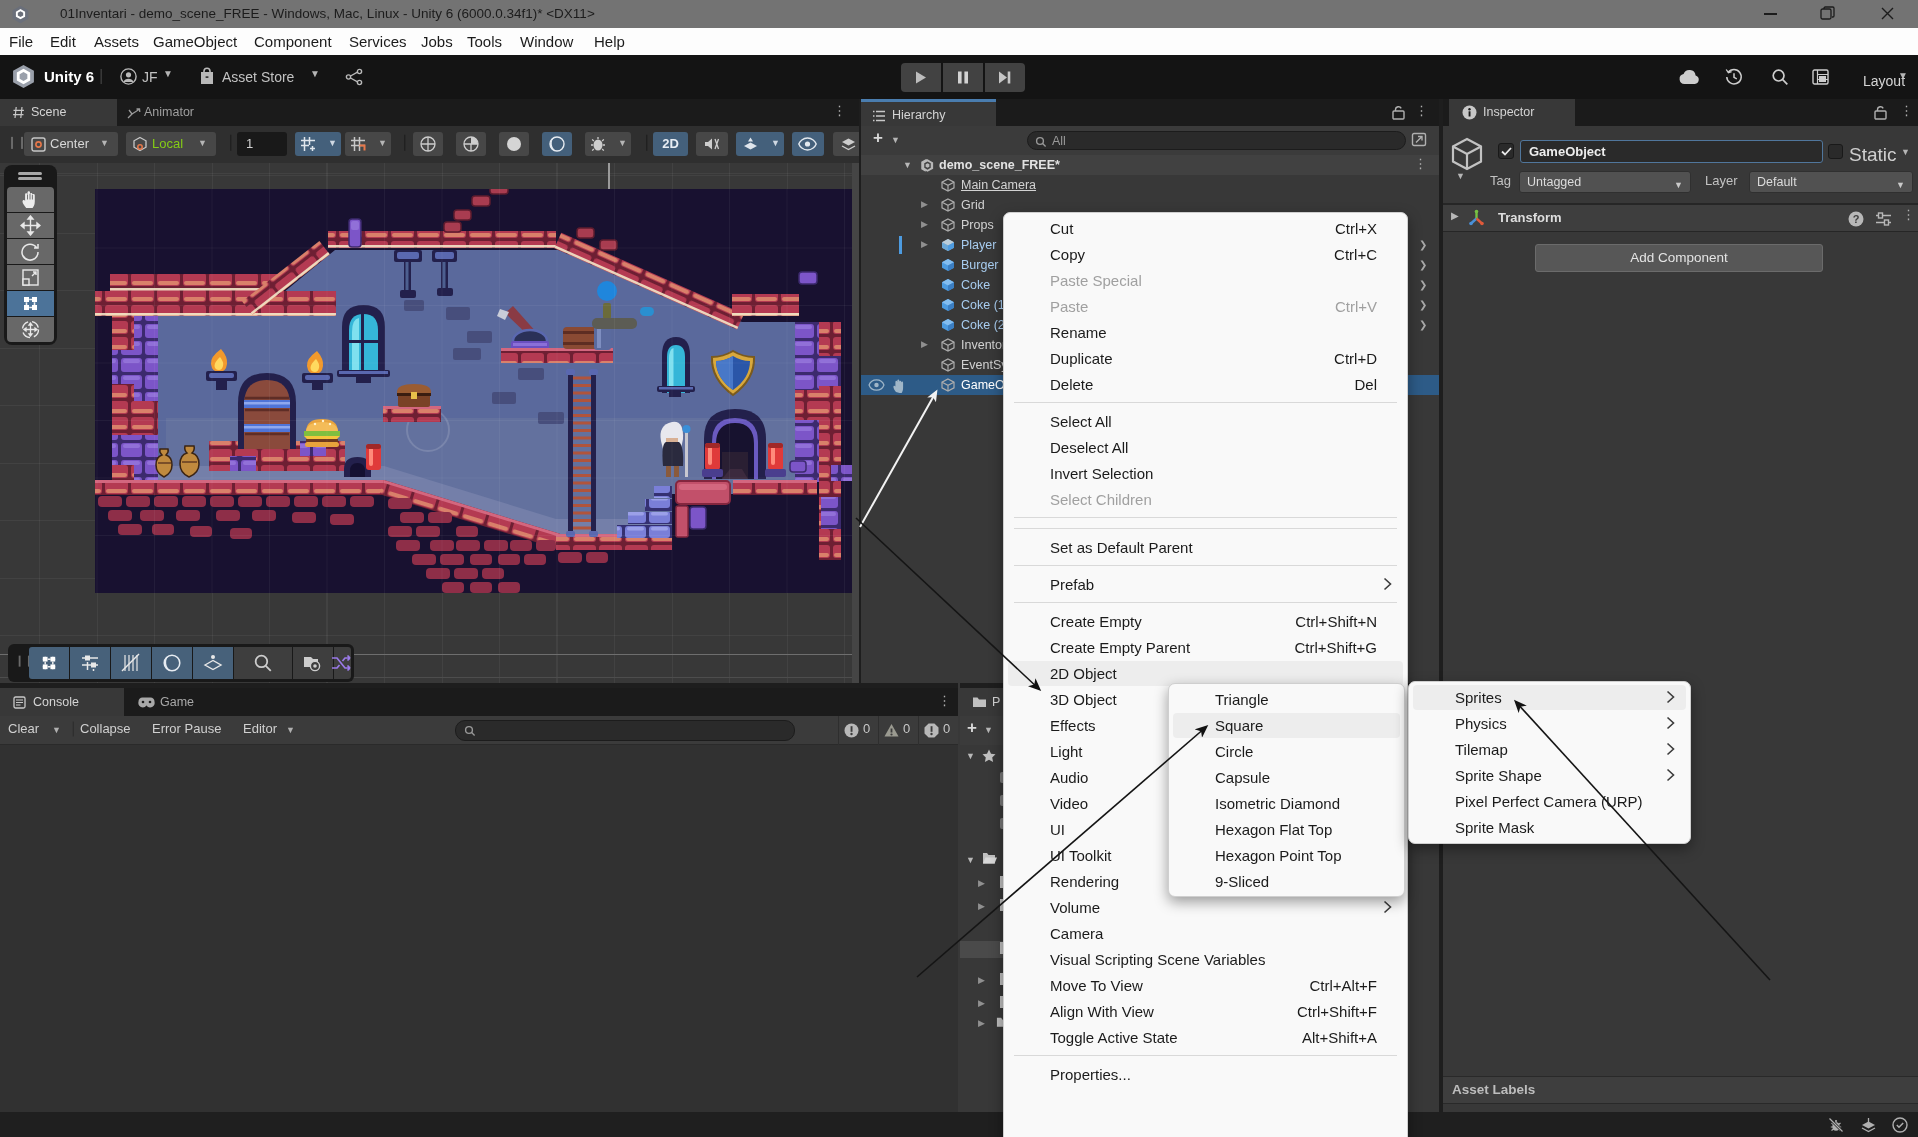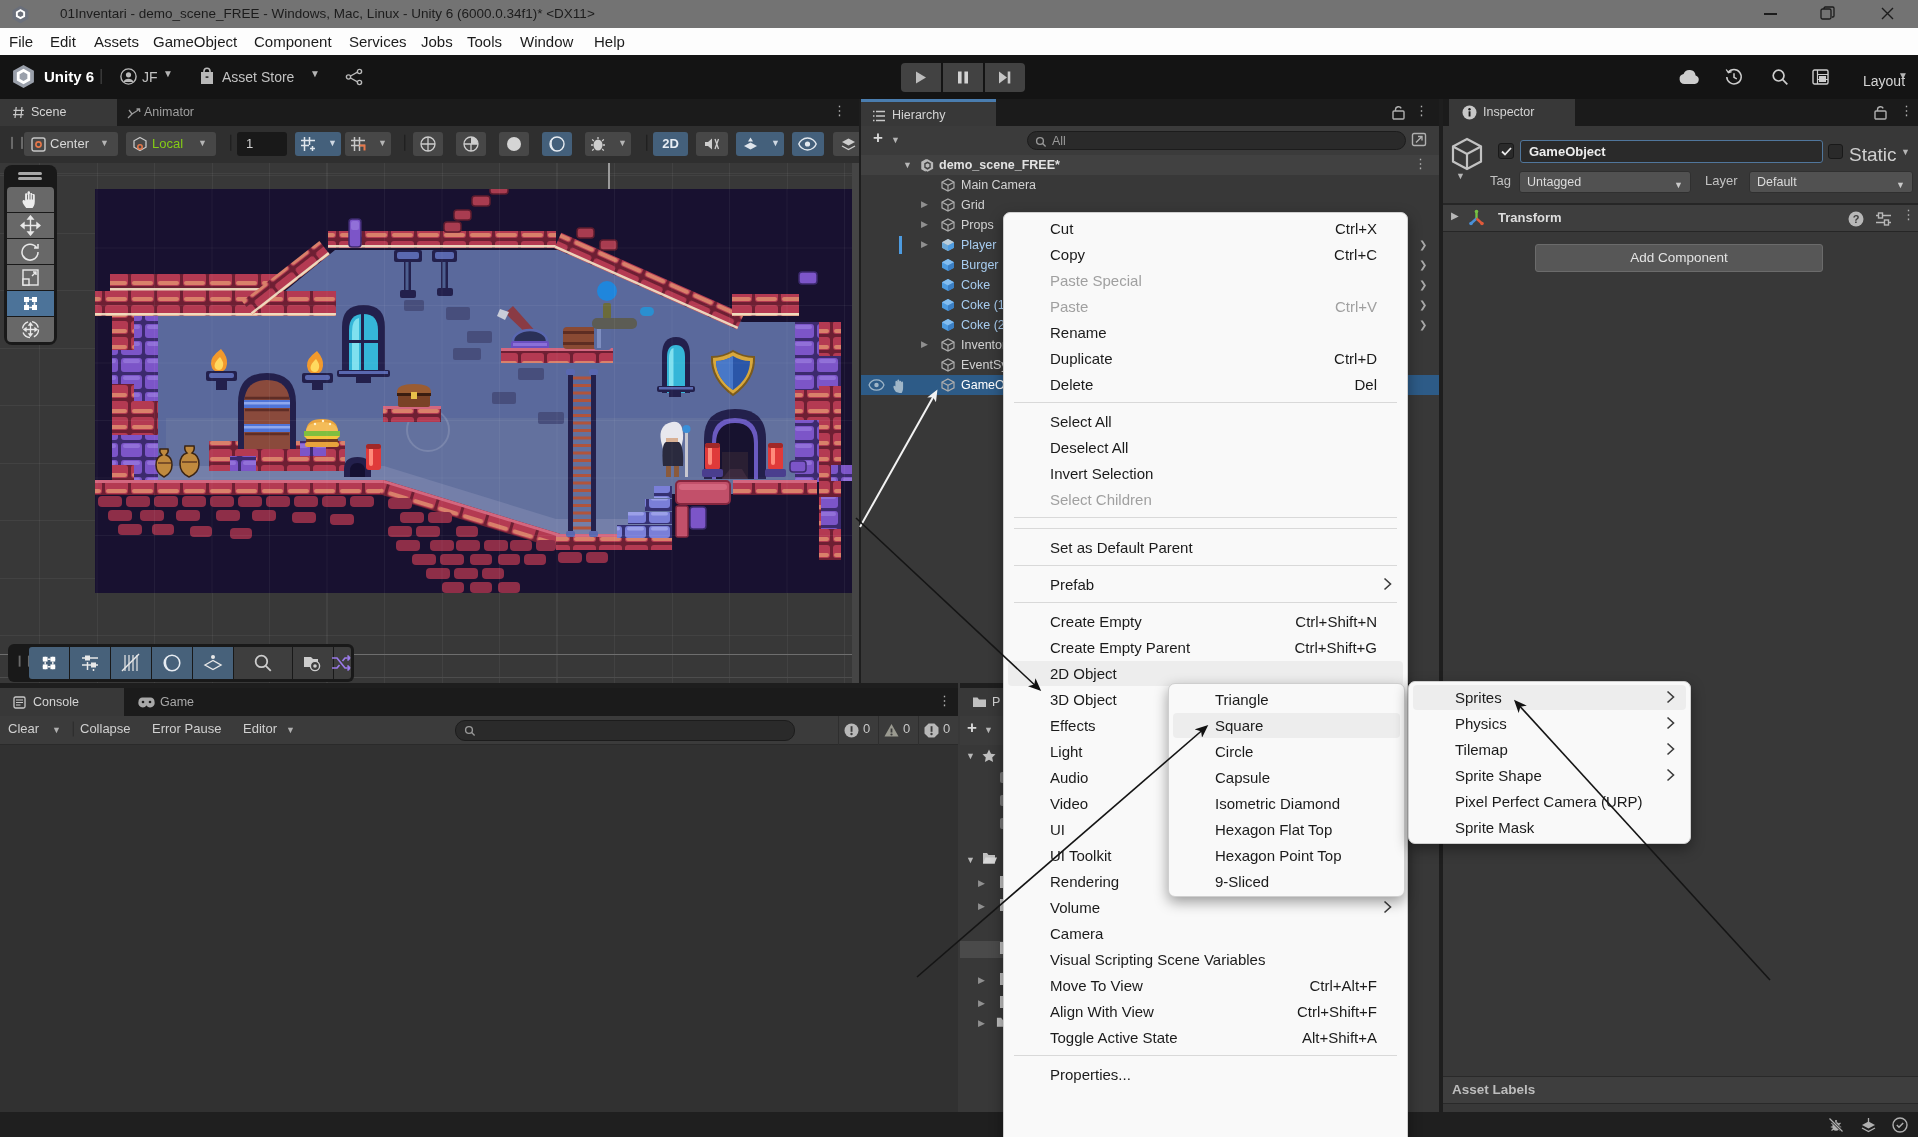--- a/index.html
+++ b/index.html
@@ -721,21 +721,21 @@
             <path fill="#b8b8b8" d="M12 8.2l3 1.7v3.9L12 15.5l-3-1.7V9.9Z"></path>
           </svg>
           <span class="abs" style="left:78px;top:3px;font-weight:bold;color:#e2e2e2;">demo_scene_FREE*</span>
           <span class="abs" style="left:553px;top:1px;color:#b0b0b0;font-size:13px;">⋮</span>
         </div>
         <div class="abs" style="left:0;top:20px;width:578px;height:20px;">
           <svg class="abs" style="left:80px;top:3px" width="14" height="14" viewBox="0 0 14 14">
             <path d="M7 1 13 4.2v5.6L7 13 1 9.8V4.2Z" fill="none" stroke="#adadad" stroke-width="1.2"></path>
             <path d="M1 4.2 7 7.4 13 4.2M7 7.4V13" fill="none" stroke="#adadad" stroke-width="1.2"></path>
           </svg>
-          <span class="abs" style="left:100px;top:3px;">Main Camera</span>
+          <span class="abs" style="left:100px;top:3px;text-decoration:underline;">Main Camera</span>
         </div>
         <div class="abs" style="left:0;top:40px;width:578px;height:20px;">
           <span class="abs" style="left:60px;top:4px;color:#909090;font-size:9px;">▶</span>
           <svg class="abs" style="left:80px;top:3px" width="14" height="14" viewBox="0 0 14 14">
             <path d="M7 1 13 4.2v5.6L7 13 1 9.8V4.2Z" fill="none" stroke="#adadad" stroke-width="1.2"></path>
             <path d="M1 4.2 7 7.4 13 4.2M7 7.4V13" fill="none" stroke="#adadad" stroke-width="1.2"></path>
           </svg>
           <span class="abs" style="left:100px;top:3px;">Grid</span>
         </div>
         <div class="abs" style="left:0;top:60px;width:578px;height:20px;">

